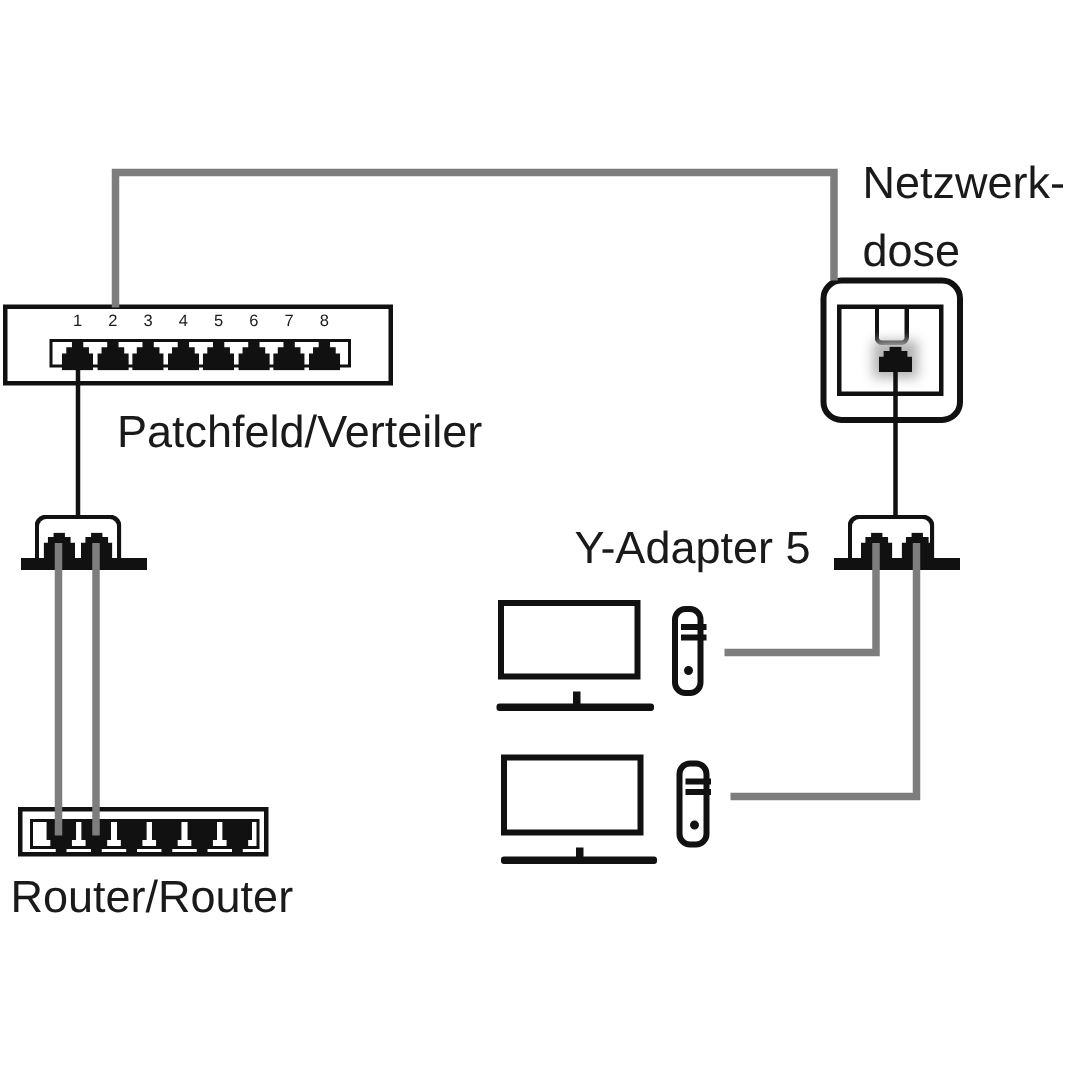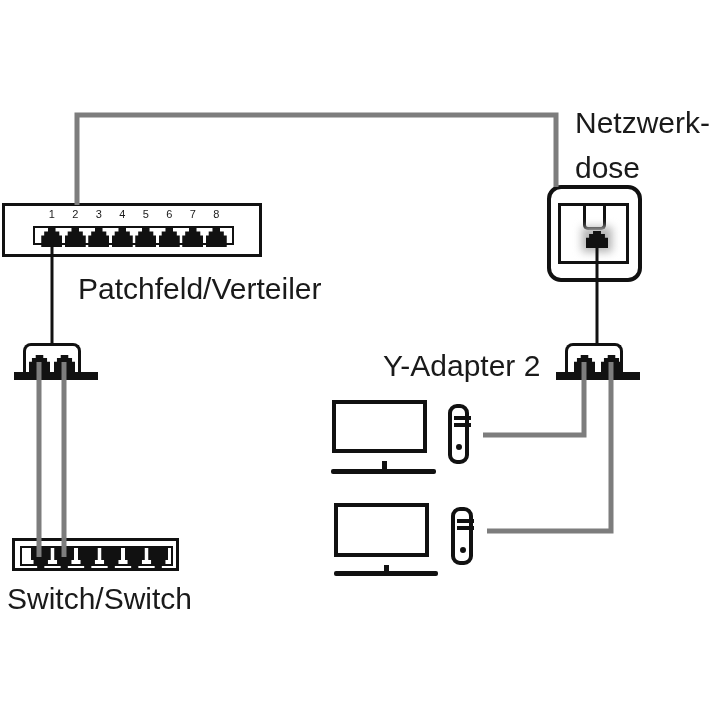--- a/index.html
+++ b/index.html
@@ -138,21 +138,21 @@
 
   <div class="abs yad-box" id="yad1-box"></div>
   <div class="abs yad-bar" id="yad1-bar"></div>
   <span class="abs jack jack-up yad-jack" id="yad1-jack1"></span>
   <span class="abs jack jack-up yad-jack" id="yad1-jack2"></span>
 
   <div class="abs yad-box" id="yad2-box"></div>
   <div class="abs yad-bar" id="yad2-bar"></div>
   <span class="abs jack jack-up yad-jack" id="yad2-jack1"></span>
   <span class="abs jack jack-up yad-jack" id="yad2-jack2"></span>
-  <div class="label" id="label-yad2">Y-Adapter 2</div>
+  <div class="label" id="label-yad2">Y-Adapter 5</div>
 
   <div class="abs" id="sw-outer"></div>
   <div class="abs" id="sw-inner"></div>
   <div class="abs" id="sw-strip">
     <div class="sw-cell">
         <span class="jack jack-down sw-jack"></span>
       </div>
     <div class="sw-cell">
         <span class="jack jack-down sw-jack"></span>
       </div>
@@ -162,21 +162,21 @@
     <div class="sw-cell">
         <span class="jack jack-down sw-jack"></span>
       </div>
     <div class="sw-cell">
         <span class="jack jack-down sw-jack"></span>
       </div>
     <div class="sw-cell">
         <span class="jack jack-down sw-jack"></span>
       </div>
   </div>
-  <div class="label" id="label-switch">Switch/Switch</div>
+  <div class="label" id="label-switch">Router/Router</div>
 
   <div class="abs screen" id="m1-screen"></div>
   <div class="abs stand" id="m1-stand"></div>
   <div class="abs base" id="m1-base"></div>
   <div class="abs tower" id="t1-body"></div>
   <div class="abs tower-slot" id="t1-slot1"></div>
   <div class="abs tower-slot" id="t1-slot2"></div>
   <div class="abs power-btn" id="t1-btn"></div>
 
   <div class="abs screen" id="m2-screen"></div>

